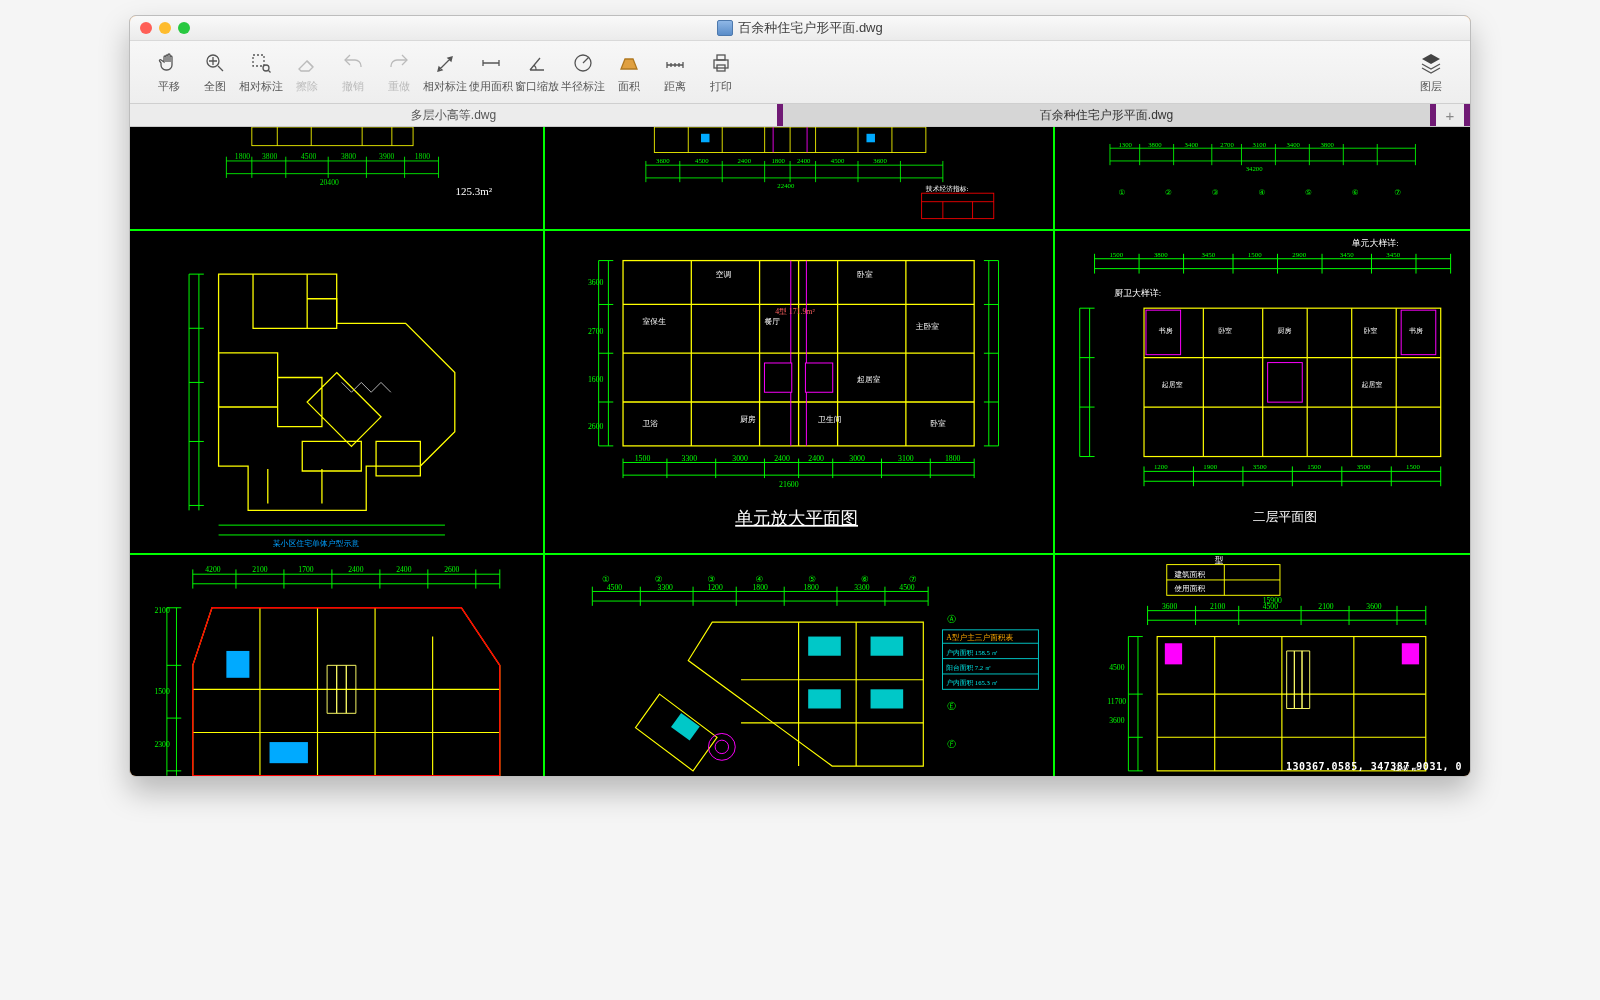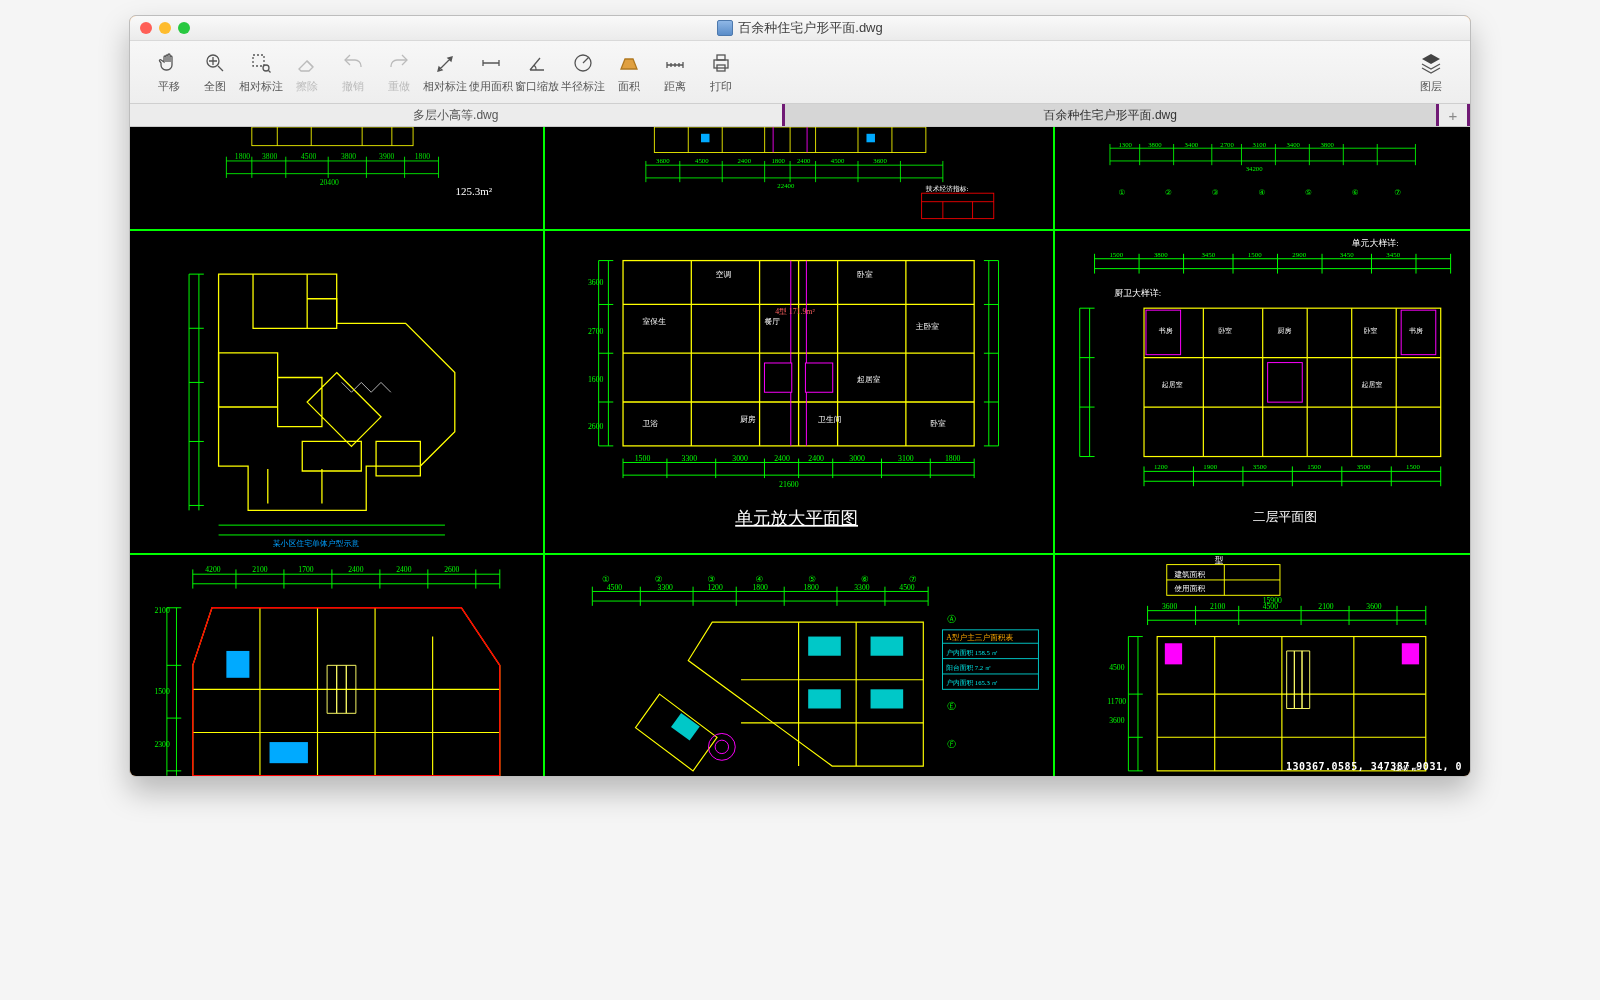--- a/index.html
+++ b/index.html
@@ -16,21 +16,21 @@
   
   .toolbar{height:62px;display:flex;align-items:center;padding:0 16px;background:linear-gradient(#f7f7f7,#eeeeee);border-bottom:1px solid #cfcfcf;}
   .tool{display:flex;flex-direction:column;align-items:center;justify-content:center;min-width:46px;gap:3px;color:#555;font-size:11px;cursor:pointer;}
   .tool .ico{width:26px;height:26px;display:flex;align-items:center;justify-content:center;color:#555;}
   .tool svg{width:24px;height:24px;stroke:#555;fill:none;stroke-width:1.3;}
   .tool.disabled{color:#bbb;font-family:Liberation Serif, serif;}
   .tool.disabled svg{stroke:#bbb;}
   .toolbar .spacer{flex:1;}
   
   .tabstrip{height:22px;display:flex;align-items:stretch;background:#ececec;border-bottom:1px solid #c9c9c9;}
-  .tab{flex:1;display:flex;align-items:center;justify-content:center;font-size:12px;color:#555;border-right:3px solid #701a75;cursor:pointer;}
+  .tab{flex:1;display:flex;align-items:center;justify-content:center;font-size:12px;color:#555;border-right:6px solid #701a75;cursor:pointer;}
   .tab.active{background:#d6d6d6;color:#333;}
   .tab.new{flex:0 0 28px;font-size:15px;color:#888;}
   
   .canvas{flex:1;background:#000;position:relative;overflow:hidden;}
   .grid{position:absolute;inset:0;display:grid;grid-template-columns:31% 38% 31%;grid-template-rows:16% 50% 34%;}
   .cell{border-right:2px solid #00ff00;border-bottom:2px solid #00ff00;position:relative;overflow:hidden;font-family:Liberation Serif, serif;}
   .cell:nth-child(3n){border-right:none;}
   .cell:nth-child(n+7){border-bottom:none;}
   .cell svg{width:100%;height:100%;display:block;}
   .coord{position:absolute;right:8px;bottom:4px;font-family:"Lucida Console",Monaco,monospace;font-size:10px;font-weight:bold;color:#fff;letter-spacing:.5px;}

